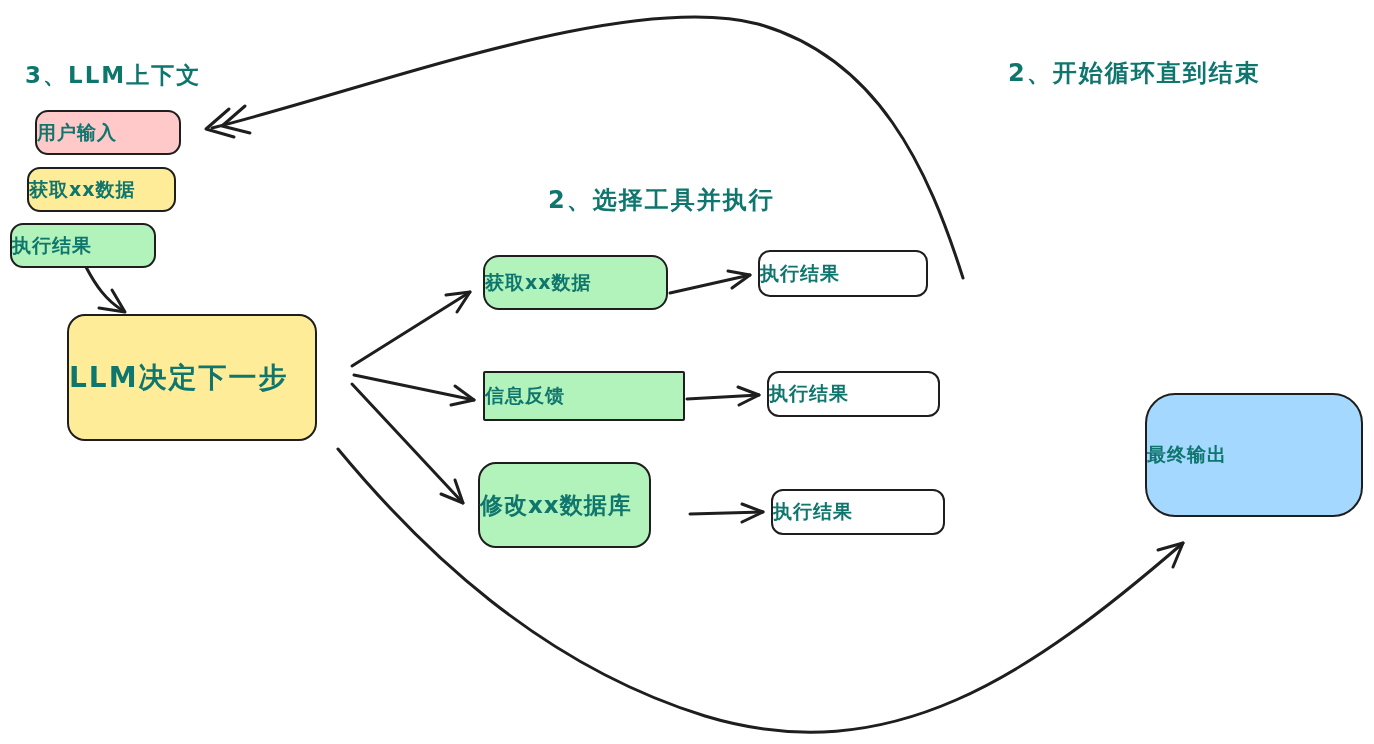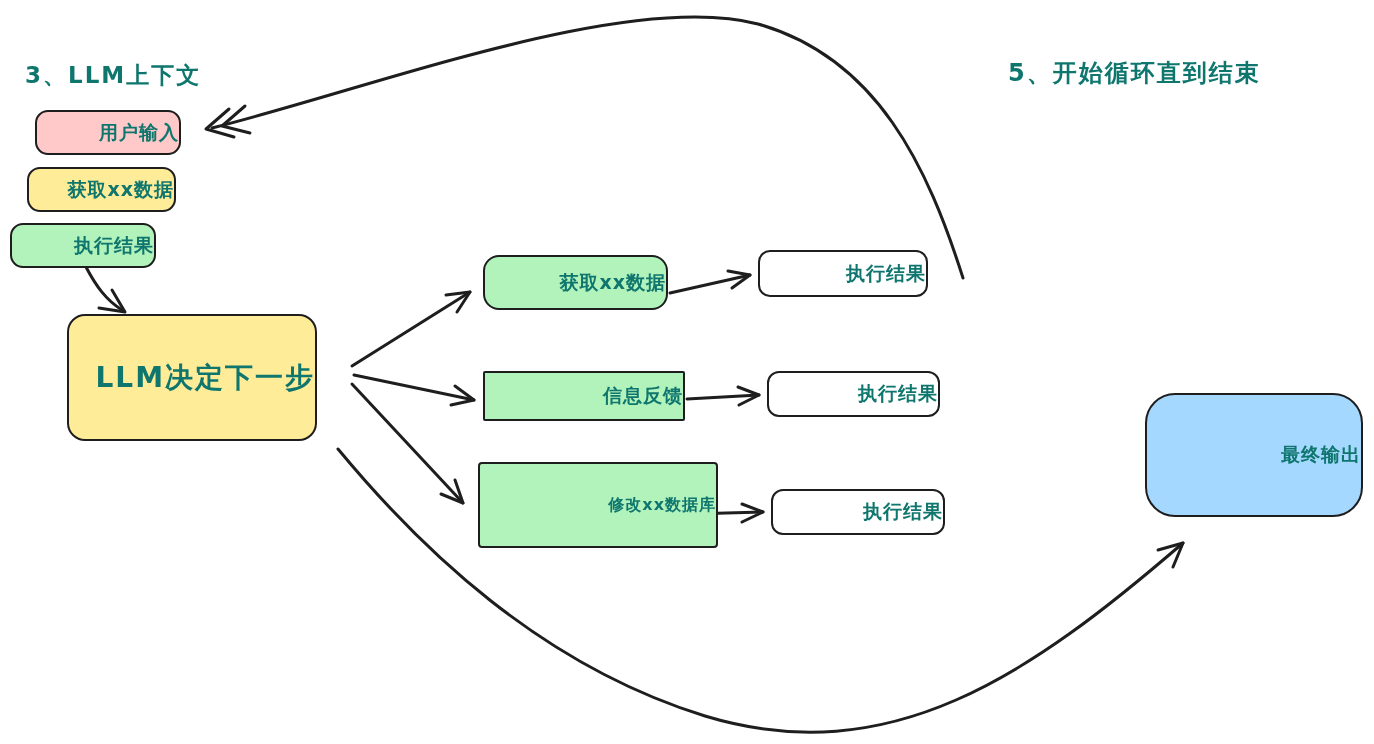--- a/index.html
+++ b/index.html
@@ -25,21 +25,21 @@
     fill: none;
     stroke: #1e1e1e;
     stroke-width: 3;
     stroke-linecap: round;
     stroke-linejoin: round;
   }
   .node {
     position: absolute;
     display: flex;
     align-items: center;
-    justify-content: flex-end;
+    justify-content: flex-start;
     border: 2.5px solid #1e1e1e;
     box-sizing: border-box;
     font-weight: 600;
     letter-spacing: 1px;
     white-space: nowrap;
   }
   .lbl {
     position: absolute;
     font-weight: 700;
     letter-spacing: 2px;
@@ -49,21 +49,21 @@
   .box-user-input   { left: 35px;  top: 110px; width: 146px; height: 45px; border-radius: 13px; font-size: 19px; }
   .box-ctx-fetch    { left: 27px;  top: 167px; width: 149px; height: 45px; border-radius: 13px; font-size: 19px; }
   .box-ctx-result   { left: 10px;  top: 223px; width: 146px; height: 45px; border-radius: 13px; font-size: 19px; }
   
   .box-planner      { left: 67px;  top: 314px; width: 250px; height: 127px; border-radius: 18px; font-size: 28px; letter-spacing: 2px; }
   
   .box-tool-0       { left: 483px; top: 255px; width: 185px; height: 55px; border-radius: 16px; font-size: 19px; }
   .box-res-0        { left: 758px; top: 250px; width: 170px; height: 47px; border-radius: 12px; font-size: 19px; background: #ffffff; }
   .box-tool-1       { left: 483px; top: 371px; width: 202px; height: 50px; border-radius: 2px; font-size: 19px; }
   .box-res-1        { left: 767px; top: 371px; width: 173px; height: 46px; border-radius: 12px; font-size: 19px; background: #ffffff; }
-  .box-tool-2       { left: 478px; top: 462px; width: 240px; height: 86px; border-radius: 4px; font-size: 16px; }
+  .box-tool-2       { left: 478px; top: 462px; width: 173px; height: 86px; border-radius: 18px; font-size: 23px; }
   .box-res-2        { left: 771px; top: 489px; width: 174px; height: 46px; border-radius: 12px; font-size: 19px; background: #ffffff; }
   
   .box-final        { left: 1145px; top: 393px; width: 218px; height: 124px; border-radius: 30px; font-size: 19px; }
   
   .lbl-step3 { left: 25px;   top: 60px;  font-size: 23px; }
   .lbl-step1 { left: 77px;   top: 472px; font-size: 23px; }
   .lbl-step2 { left: 548px;  top: 184px; font-size: 24px; }
   .lbl-step4 { left: 1008px; top: 57px;  font-size: 24px; }
 </style>
 </head>
@@ -110,21 +110,22 @@
       <path d="M 742 504 L 763 512 L 742 522"></path>
     </g>
 
     <g>
       <path d="M 338 449 C 420 548 540 665 705 716 C 890 772 1030 675 1183 543"></path>
       <path d="M 1158 550 L 1183 543 L 1173 567"></path>
     </g>
   </svg>
 
   <div class="lbl lbl-step3">3、LLM上下文</div>
-  <div class="lbl lbl-step4">5、开始循环直到结束</div>
+  <div class="lbl lbl-step2">2、选择工具并执行</div>
+  <div class="lbl lbl-step4">2、开始循环直到结束</div>
 
   <div class="node box-user-input" style="background-color: rgb(255, 201, 201);">
     <span>用户输入</span>
   </div>
   <div class="node box-ctx-fetch" style="background-color: rgb(255, 236, 153);">
     <span>获取xx数据</span>
   </div>
   <div class="node box-ctx-result" style="background-color: rgb(178, 242, 187);">
     <span>执行结果</span>
   </div>

